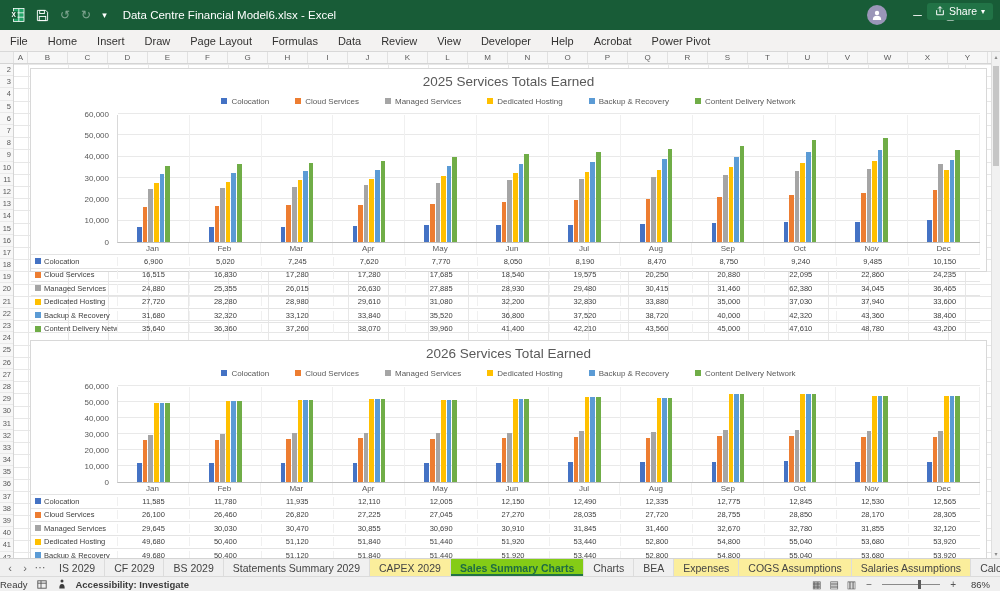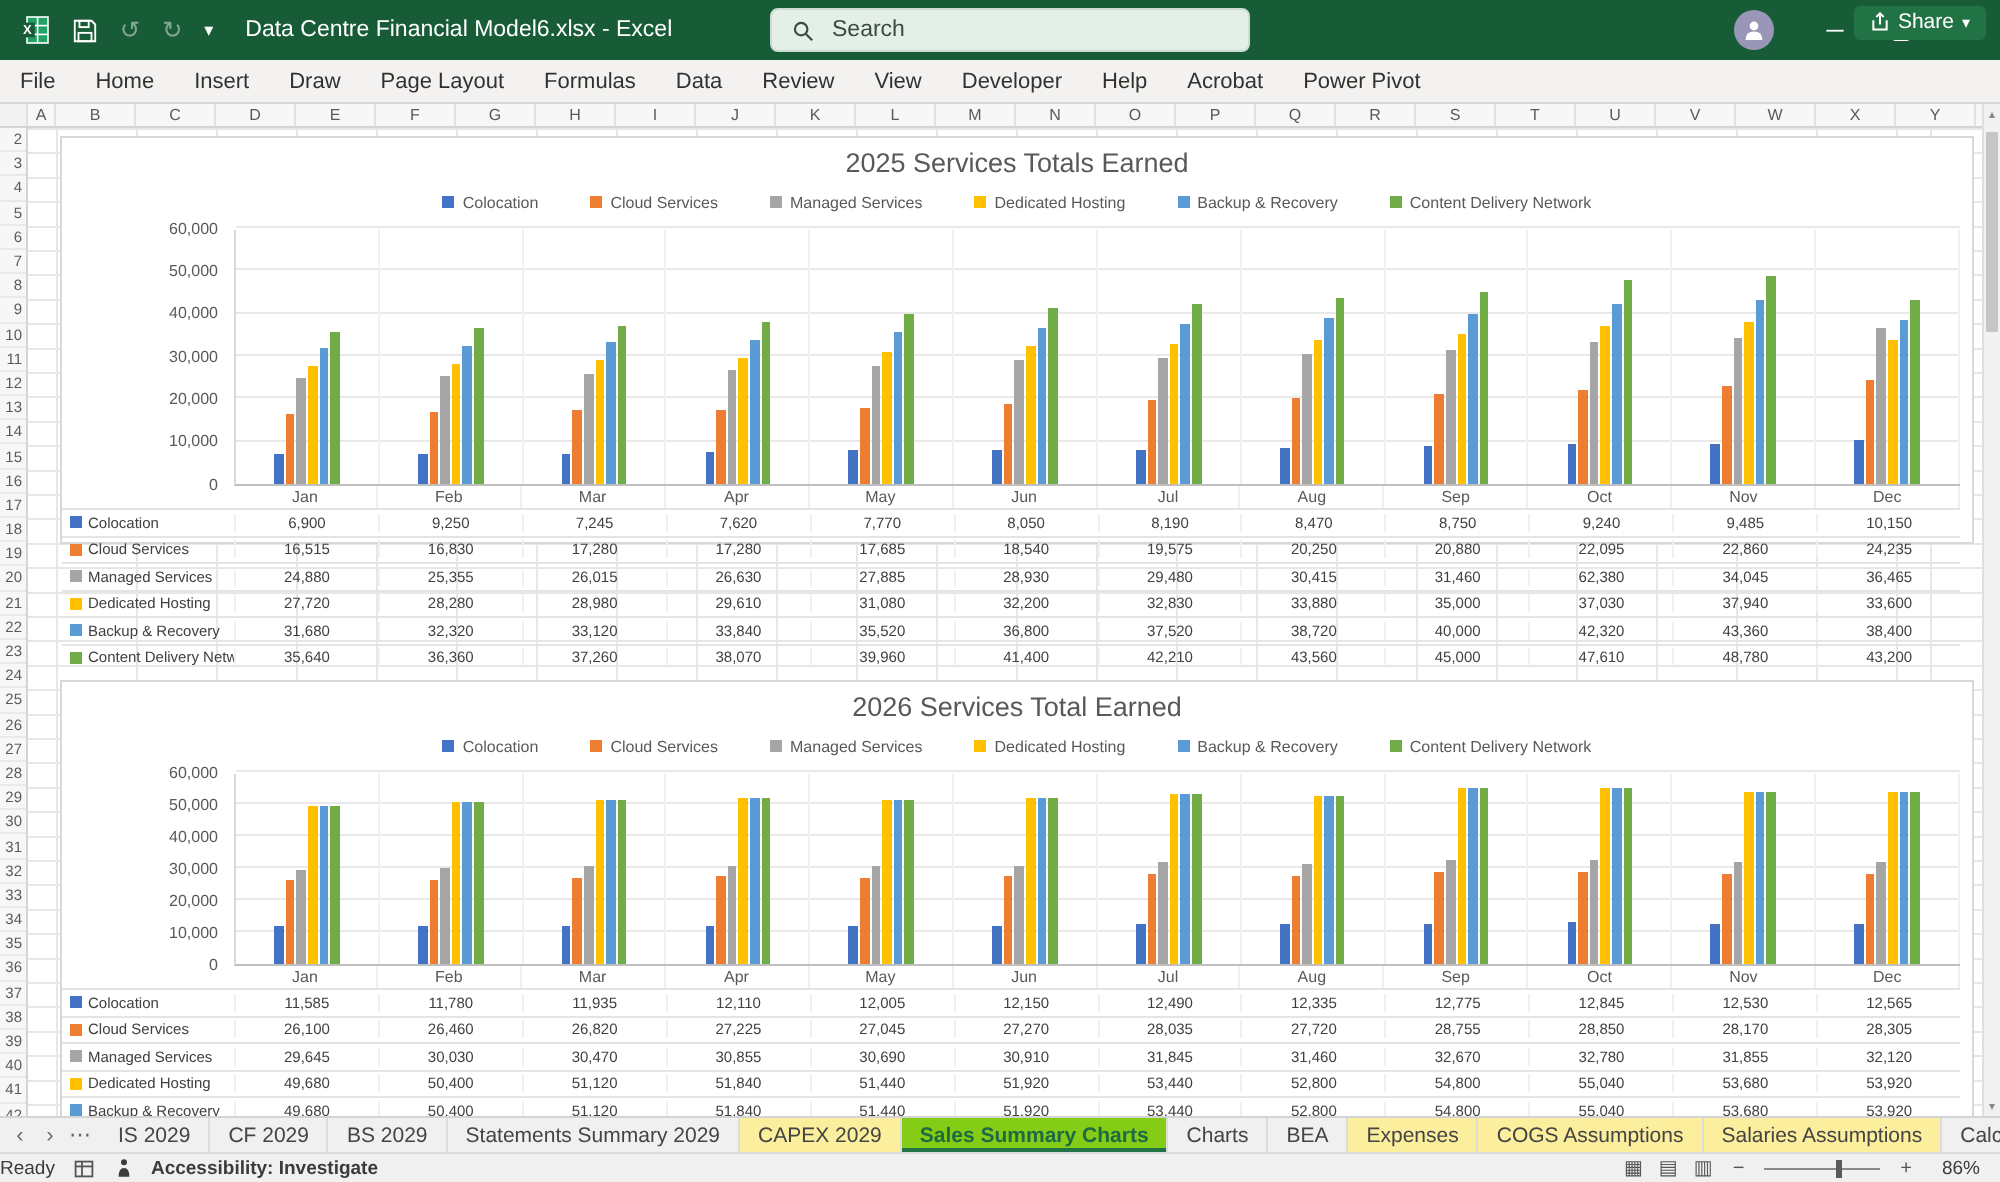--- a/index.html
+++ b/index.html
@@ -111,29 +111,20 @@
         <path d="M1.5 1.5 h9 l2 2 v9 h-11 z"></path>
         <rect x="4" y="1.5" width="5" height="3.4"></rect>
         <rect x="3.5" y="8" width="7" height="4.5"></rect>
       </svg>
     </span>
     <span class="g dim">↺</span>
     <span class="g dim">↻</span>
     <span class="g" style="font-size:9px">▾</span>
   </div>
   <div class="doc-title">Data Centre Financial Model6.xlsx - Excel</div>
-  <div class="search-pill">
-    <span style="display:flex">
-      <svg width="11" height="11" viewBox="0 0 12 12" fill="none" stroke="#3C4A42" stroke-width="1.2">
-        <circle cx="5" cy="5" r="3.4"></circle>
-          <line x1="7.6" y1="7.6" x2="11" y2="11"></line>
-      </svg>
-    </span>
-    <input readonly="" placeholder="Search" style="">
-  </div>
   <div class="win-controls">
     <span class="avatar">
       <svg width="12" height="12" viewBox="0 0 12 12">
           <circle cx="6" cy="4" r="2.2" fill="#fff"></circle>
           <path d="M1.8 11 Q1.8 6.8 6 6.8 Q10.2 6.8 10.2 11 Z" fill="#fff"></path>
         </svg>
     </span>
     <span class="win-btn">─</span>
     <span class="win-btn">▢</span>
     <span class="win-btn" style="font-size:15px">×</span>
@@ -398,21 +389,21 @@
         <div class="month">Nov</div>
         <div class="month">Dec</div>
       </div>
       <div class="dtable">
         <div class="trow">
           <div class="tlabel">
             <span class="key" style="background: rgb(68, 114, 196);"></span>
             <span>Colocation</span>
           </div>
           <div class="tcell">6,900</div>
-          <div class="tcell">9,250</div>
+          <div class="tcell">5,020</div>
           <div class="tcell">7,245</div>
           <div class="tcell">7,620</div>
           <div class="tcell">7,770</div>
           <div class="tcell">8,050</div>
           <div class="tcell">8,190</div>
           <div class="tcell">8,470</div>
           <div class="tcell">8,750</div>
           <div class="tcell">9,240</div>
           <div class="tcell">9,485</div>
           <div class="tcell">10,150</div>

